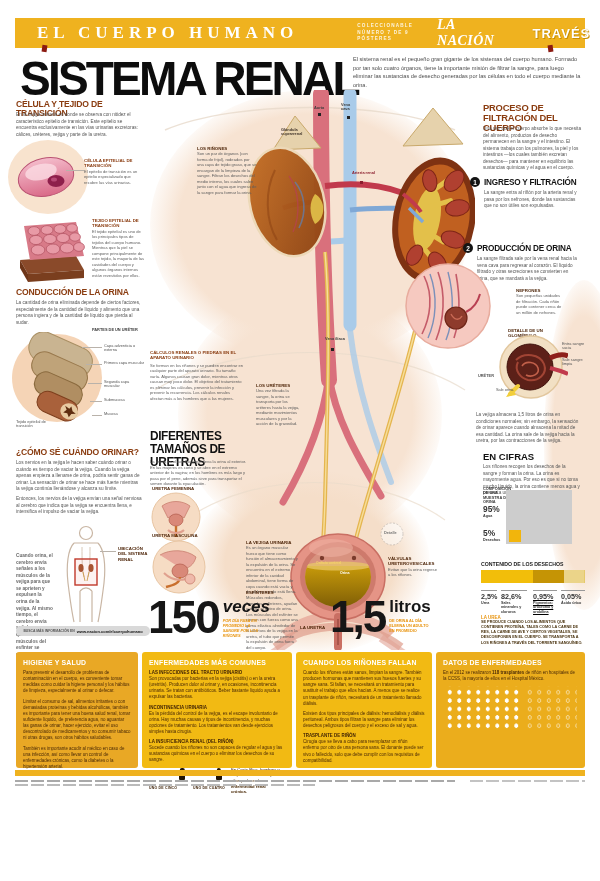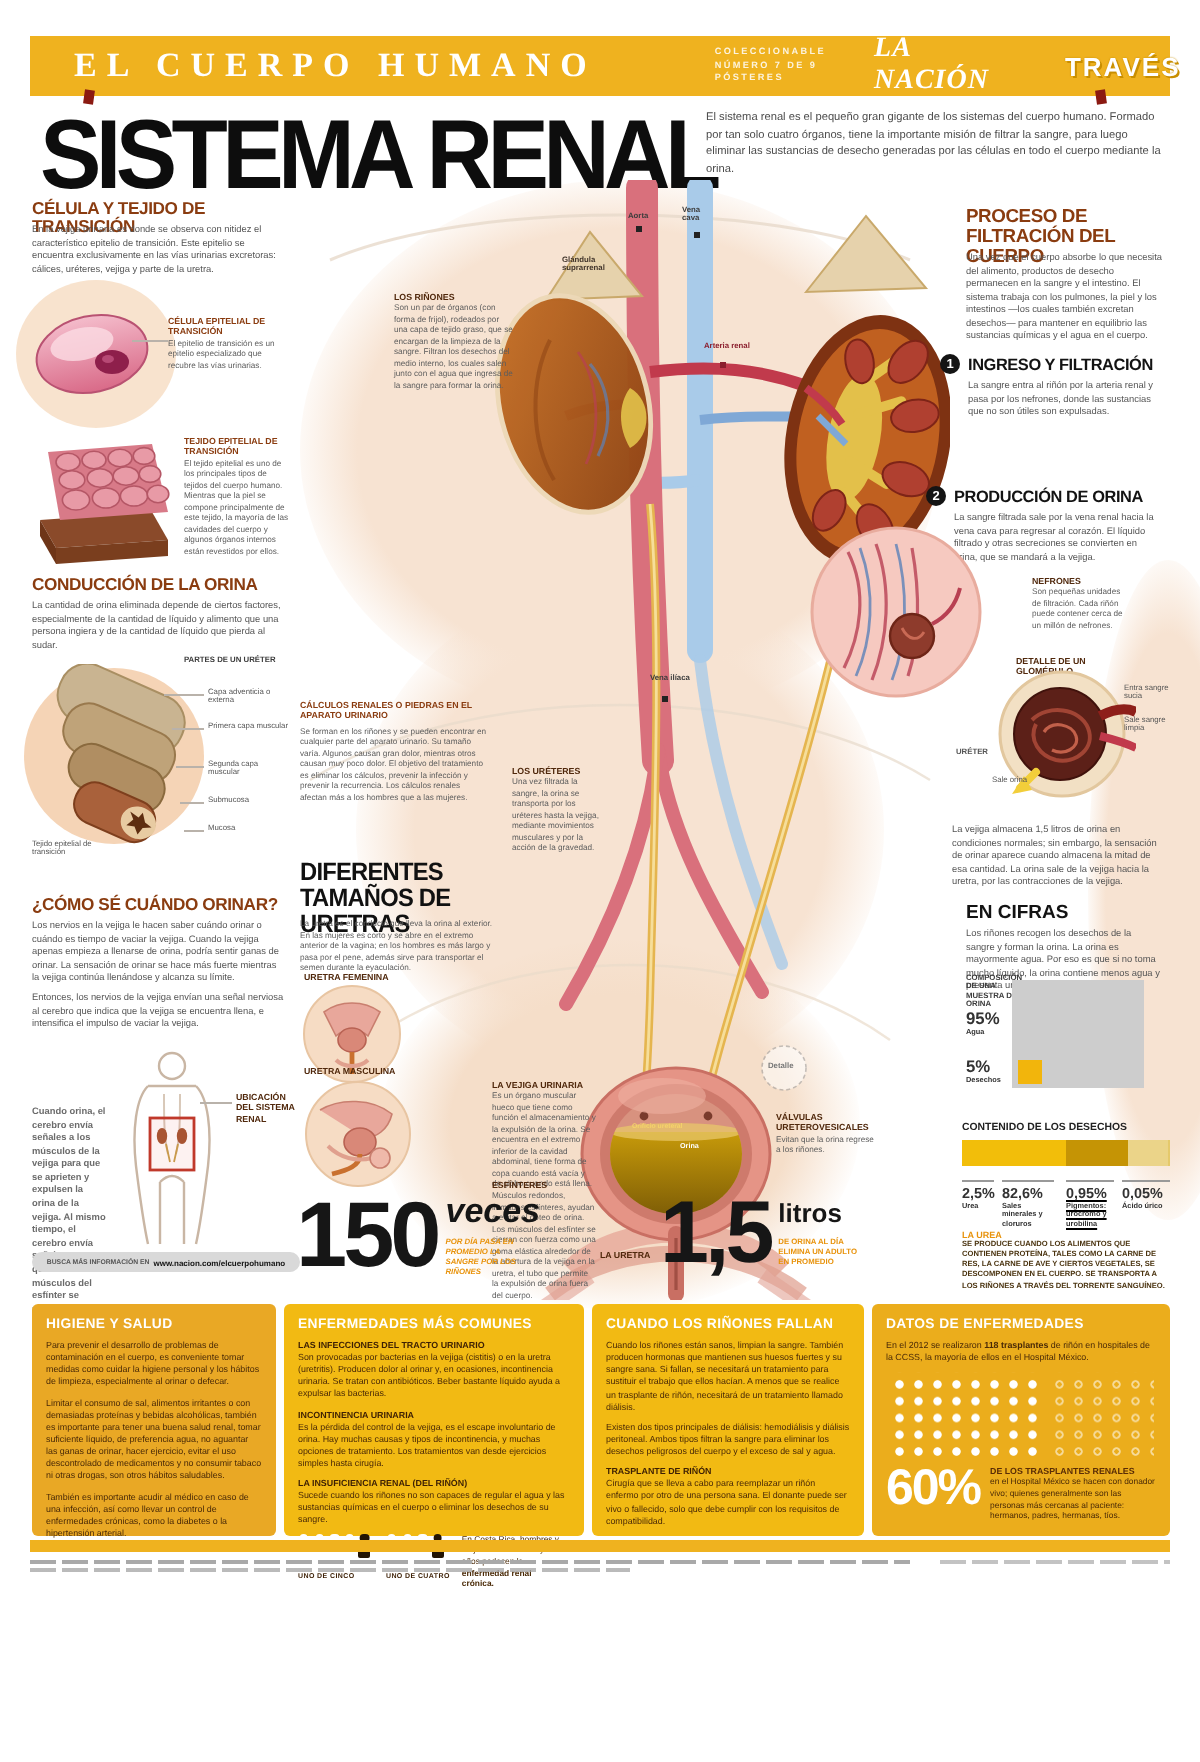--- a/index.html
+++ b/index.html
@@ -320,21 +320,21 @@
     <span class="val" style="font-size:46px;">150</span>
     <span style="margin-left:4px;display:inline-block;width:54px;font-style:italic;">
       <span class="unit" style="font-size:17px;">veces</span>
       <span class="cap" style="display:block;width:44px;">POR DÍA PASA EN PROMEDIO LA SANGRE POR LOS RIÑONES</span>
     </span>
   </div>
 
   <div class="abs stat" style="left:330px;top:598px;">
     <span class="val" style="font-size:44px;">1,5</span>
     <span style="margin-left:4px;display:inline-block;width:56px;">
-      <span class="unit" style="font-size:13px;">litros</span>
+      <span class="unit" style="font-size:17px;">litros</span>
       <span class="cap" style="display:block;width:42px;">DE ORINA AL DÍA ELIMINA UN ADULTO EN PROMEDIO</span>
     </span>
   </div>
 
   <div class="abs sec-h big" style="left:483px;top:103px;width:105px;">PROCESO DE FILTRACIÓN DEL CUERPO</div>
   <div class="abs body-txt" style="left:483px;top:126px;width:100px;">Una vez que el cuerpo absorbe lo que necesita del alimento, productos de desecho permanecen en la sangre y el intestino. El sistema trabaja con los pulmones, la piel y los intestinos —los cuales también excretan desechos— para mantener en equilibrio las sustancias químicas y el agua en el cuerpo.</div>
 
   <div class="abs" style="left:470px;top:177px;width:118px;">
     <div style="display:flex;align-items:center;gap:4px;">
       <span class="step-num">1</span>
@@ -467,27 +467,20 @@
     <h3>DATOS DE ENFERMEDADES</h3>
     <p>
       <span>En el 2012 se realizaron</span>
       <b>118 trasplantes</b>
       <span>de riñón en hospitales de la CCSS, la mayoría de ellos en el Hospital México.</span>
     </p>
     <div style="position:relative;width:134px;height:43px;margin:2px 0 4px 0;">
       <div class="dots-solid" style="position:absolute;left:0;top:0;width:60%;height:100%;"></div>
       <div class="dots-hollow" style="position:absolute;left:60%;top:0;width:40%;height:100%;"></div>
     </div>
-    <div style="display:flex;gap:5px;align-items:flex-start;">
-      <div style="font-size:25px;font-weight:bold;color:#fff;line-height:.9;letter-spacing:-1px;">60%</div>
-      <div style="width:86px;">
-        <div style="font-size:4.4px;font-weight:bold;color:#5a2d06;">DE LOS TRASPLANTES RENALES</div>
-        <div style="font-size:4.2px;color:#4a2a07;line-height:1.35;">en el Hospital México se hacen con donador vivo; quienes generalmente son las personas más cercanas al paciente: hermanos, padres, hermanas, tíos.</div>
-      </div>
-    </div>
   </div>
 
   <div class="abs" style="left:15px;top:770px;width:570px;height:6px;background:#EFB21F;"></div>
   <div class="abs credit-bar" style="left:15px;top:780px;width:440px;"></div>
   <div class="abs credit-bar" style="left:15px;top:784px;width:300px;opacity:.8;"></div>
   <div class="abs credit-bar" style="left:470px;top:780px;width:115px;opacity:.7;"></div>
 
 </div>
 
 </body></html>

